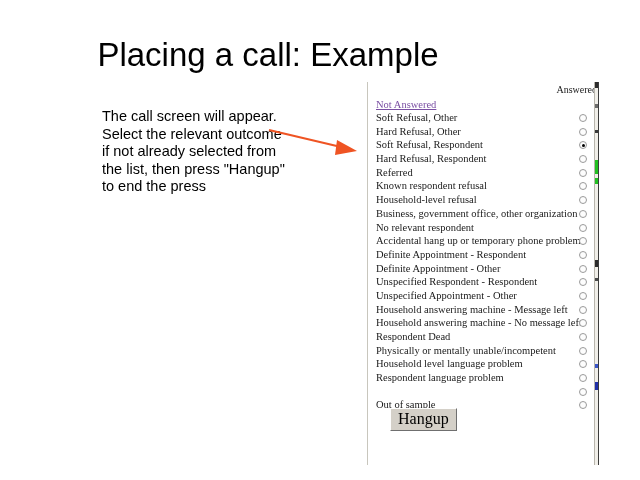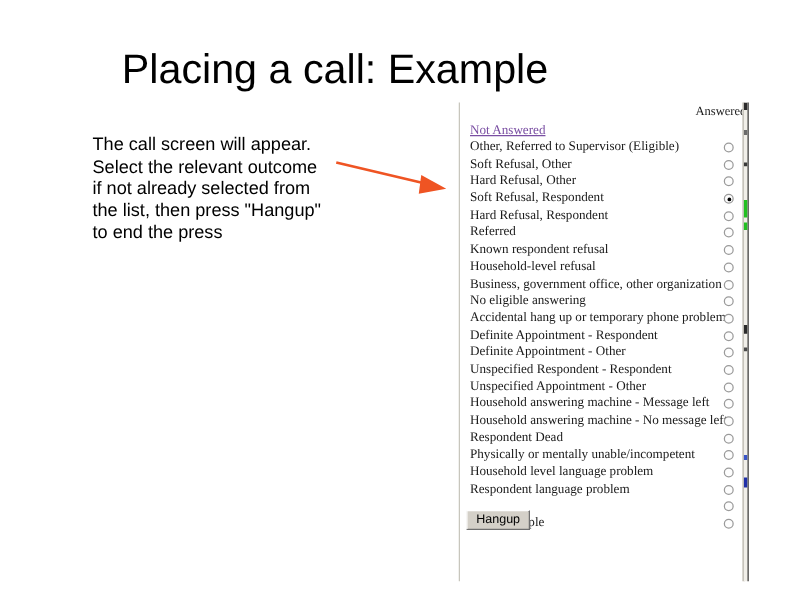--- a/index.html
+++ b/index.html
@@ -35,21 +35,21 @@
   .caption {
     position: absolute;
     left: 74px;
     top: 108px;
     width: 210px;
     font-family: "Liberation Sans", sans-serif;
     font-size: 14.5px;
     line-height: 17.5px;
     color: #000000;
   }
-  .caption-line { display: block; white-space: nowrap; }
+  .caption-line { display: block; white-space: nowrap; margin-left: 28px; }
 
   
   .arrow-wrap {
     position: absolute;
     left: 265px;
     top: 122px;
     width: 100px;
     height: 40px;
     pointer-events: none;
   }
@@ -131,30 +131,30 @@
     top: 1.5px;
     width: 3px;
     height: 3px;
     border-radius: 50%;
     background: #000000;
   }
 
   
   .hangup-button {
     position: absolute;
-    left: 5px;
+    left: 22px;
     top: 326px;
     padding: 1px 7px 2px 7px;
     background: #d4d0c8;
     border-top: 1px solid #ffffff;
     border-left: 1px solid #ffffff;
     border-right: 1px solid #6f6f6f;
     border-bottom: 1px solid #6f6f6f;
-    font-family: Liberation Sans, sans-serif;
-    font-size: 10px;
+    font-family: Liberation Serif, serif;
+    font-size: 16px;
     color: #000000;
     cursor: pointer;
   }
 
   
   .edge-strip {
     position: absolute;
     left: 594px;
     top: 82px;
     width: 5px;
@@ -192,24 +192,20 @@
 </div>
 
 <div class="app-panel">
 
   <div class="answered-header">Answered</div>
 
   <div class="not-answered-link" style="color: rgb(122, 79, 163); text-align: center;">Not Answered</div>
 
   <div class="outcome-list" id="outcome-list">
       <div class="outcome-row">
-        <span class="outcome-label">Other, Referred to Supervisor (Eligible)</span>
-        <span class="outcome-radio"></span>
-      </div>
-      <div class="outcome-row">
         <span class="outcome-label">Soft Refusal, Other</span>
         <span class="outcome-radio"></span>
       </div>
       <div class="outcome-row">
         <span class="outcome-label">Hard Refusal, Other</span>
         <span class="outcome-radio"></span>
       </div>
       <div class="outcome-row">
         <span class="outcome-label">Soft Refusal, Respondent</span>
         <span class="outcome-radio selected"></span>
@@ -228,21 +224,21 @@
       </div>
       <div class="outcome-row">
         <span class="outcome-label">Household-level refusal</span>
         <span class="outcome-radio"></span>
       </div>
       <div class="outcome-row">
         <span class="outcome-label">Business, government office, other organization</span>
         <span class="outcome-radio"></span>
       </div>
       <div class="outcome-row">
-        <span class="outcome-label">No eligible answering</span>
+        <span class="outcome-label">No relevant respondent</span>
         <span class="outcome-radio"></span>
       </div>
       <div class="outcome-row">
         <span class="outcome-label">Accidental hang up or temporary phone problem</span>
         <span class="outcome-radio"></span>
       </div>
       <div class="outcome-row">
         <span class="outcome-label">Definite Appointment - Respondent</span>
         <span class="outcome-radio"></span>
       </div>

